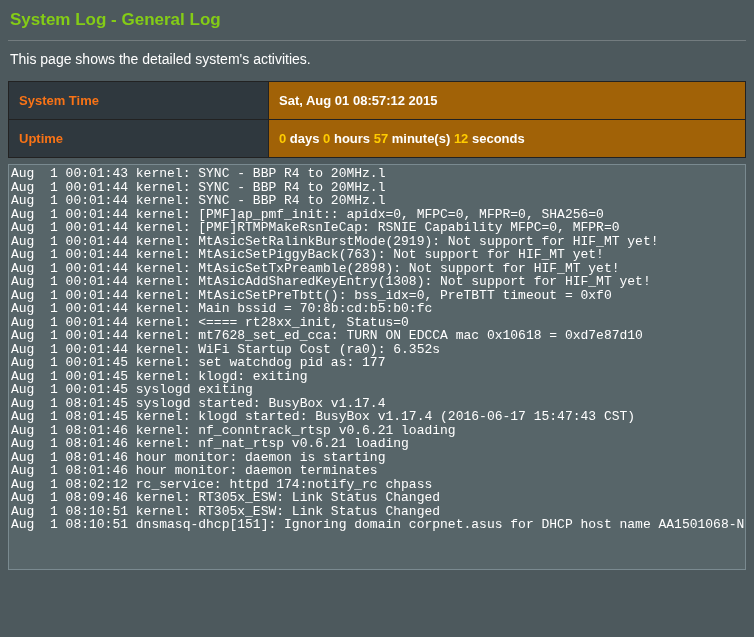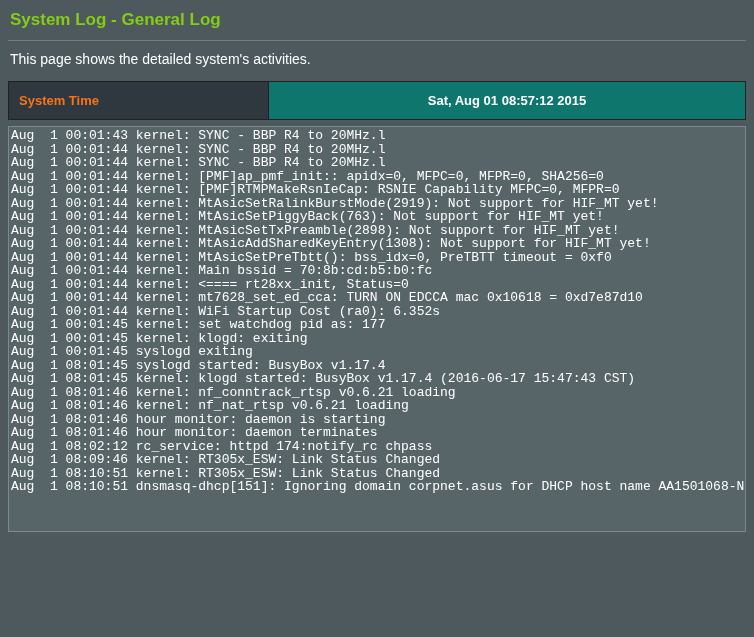--- a/index.html
+++ b/index.html
@@ -39,25 +39,24 @@
   }
   table.info td { padding: 11px 10px; }
   table.info td.label {
     background: #2f383e;
     color: #f97316;
     width: 260px;
     border: 1px solid #222;
     font-weight: bold;
   }
   table.info td.val {
-    background: #0f766e;
+    background: #a16207;
     color: #fff;
     border: 1px solid #222;
     font-weight: bold;
-    text-align: center;
   }
   .yellow { color: #ffcc00; }
   .logwrap {
     margin-top: 6px;
     background: #576569;
     border: 1px solid #7a8a90;
     width: 100%;
   }
   textarea.log {
     width: 100%;
@@ -101,20 +100,26 @@
   <div class="title">System Log - General Log</div>
   <div class="hr"></div>
   <div class="desc">This page shows the detailed system's activities.</div>
 
   <table class="info">
     <tbody>
         <tr>
       <td class="label">System Time</td>
       <td class="val">Sat, Aug 01 08:57:12 2015</td>
     </tr>
+    <tr>
+      <td class="label">Uptime</td>
+      <td class="val">
+        <span class="yellow">0</span><span> days </span><span class="yellow">0</span><span> hours </span><span class="yellow">57</span><span> minute(s) </span><span class="yellow">12</span><span> seconds</span>
+      </td>
+    </tr>
   </tbody>
     </table>
 
   <div class="logwrap">
     <textarea class="log" readonly="" wrap="off" style="">Aug  1 00:01:43 kernel: SYNC - BBP R4 to 20MHz.l
 Aug  1 00:01:44 kernel: SYNC - BBP R4 to 20MHz.l
 Aug  1 00:01:44 kernel: SYNC - BBP R4 to 20MHz.l
 Aug  1 00:01:44 kernel: [PMF]ap_pmf_init:: apidx=0, MFPC=0, MFPR=0, SHA256=0
 Aug  1 00:01:44 kernel: [PMF]RTMPMakeRsnIeCap: RSNIE Capability MFPC=0, MFPR=0
 Aug  1 00:01:44 kernel: MtAsicSetRalinkBurstMode(2919): Not support for HIF_MT yet!

